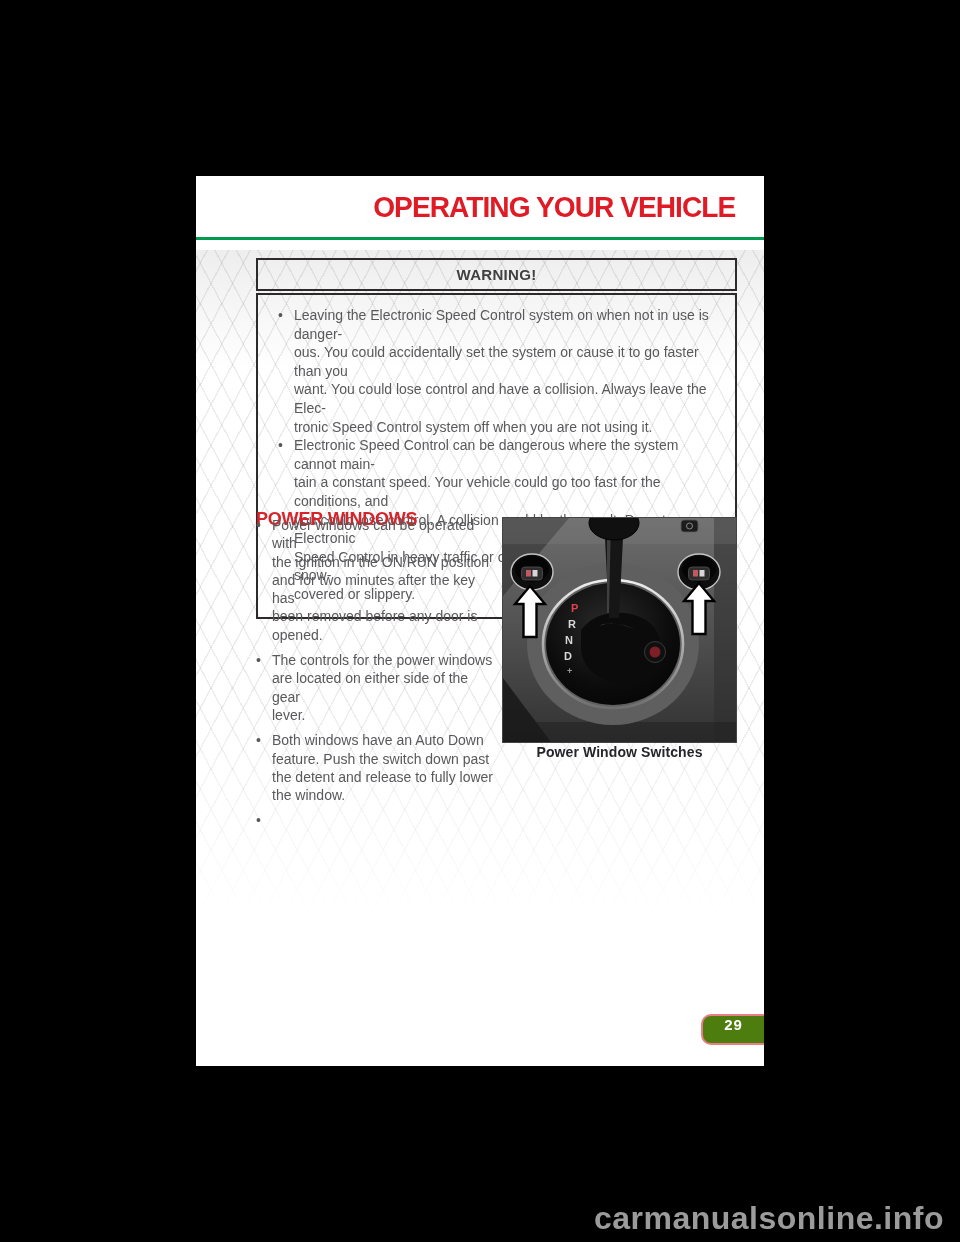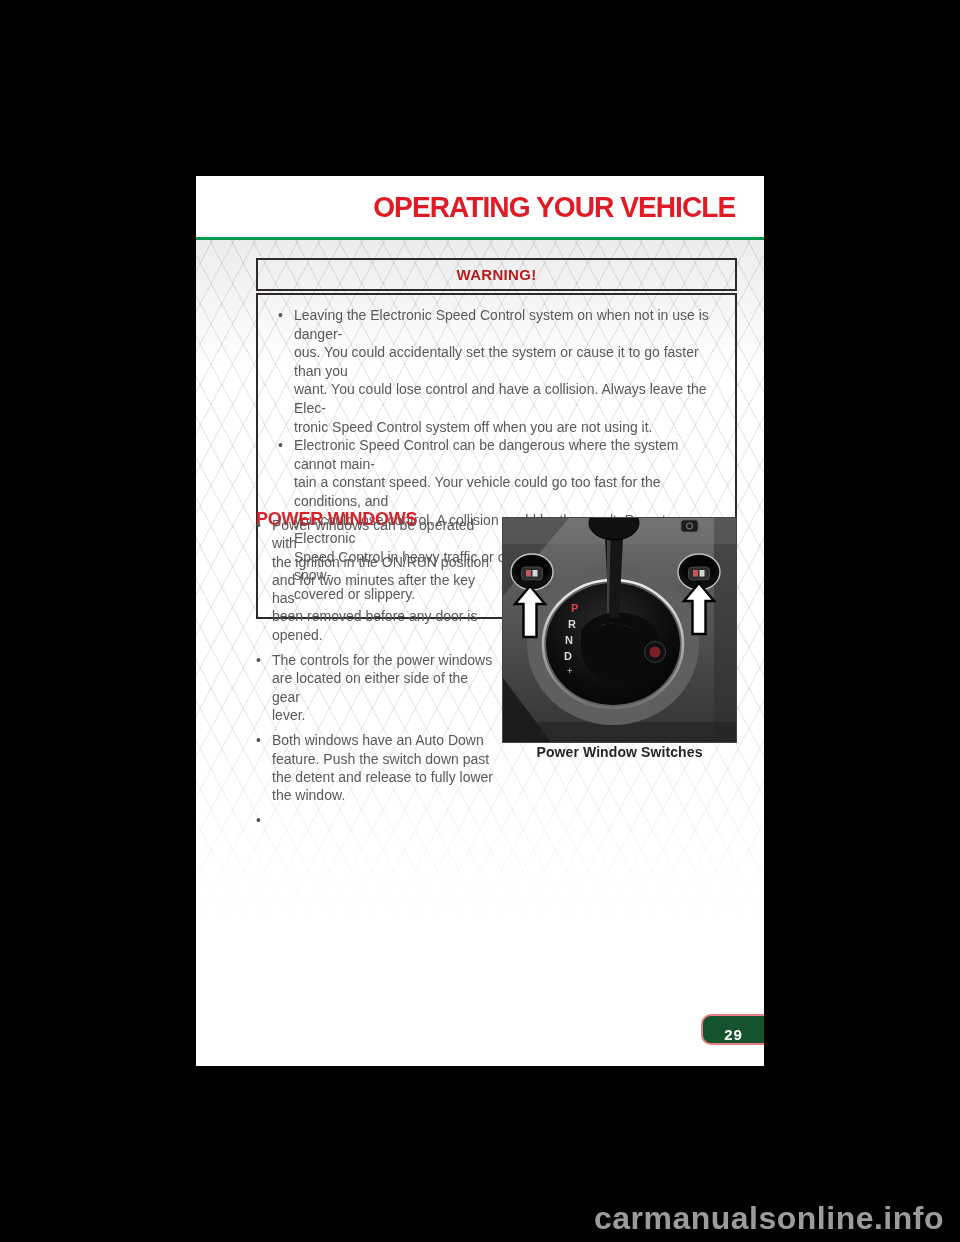--- a/index.html
+++ b/index.html
@@ -14,30 +14,30 @@
   
   .pattern { position:absolute; left:0; right:0; top:64px; bottom:0;
     background-image:
       linear-gradient(180deg, rgba(0,0,0,0.075), rgba(0,0,0,0.0) 130px),
       repeating-linear-gradient(62deg,  rgba(110,110,110,0.13) 0 1.4px, transparent 1.4px 19px),
       repeating-linear-gradient(-62deg, rgba(110,110,110,0.13) 0 1.4px, transparent 1.4px 19px);
   }
   .pattern::after { content:""; position:absolute; inset:0;
     background:linear-gradient(180deg, rgba(255,255,255,0) 55%, #ffffff 82%); }
 
-  .header { position:absolute; left:0; top:0; width:100%; height:61px; background:#fff;padding-left:26px; }
+  .header { position:absolute; left:0; top:0; width:100%; height:74px; background:#fff;padding-left:26px; }
   .header h1 { position:absolute; right:29px; top:15px; font-size:29px; font-weight:bold;
                letter-spacing:-1px; color:#e01b26; white-space:nowrap;
                transform:scaleX(0.97); transform-origin:right center; }
   .green-rule { position:absolute; left:0; top:61px; width:100%; height:3px; background:#009a4e; }
 
   
   .warning-box { position:absolute; left:60px; top:82px; width:481px; }
   .warn-head { border:2px solid #2e2a2b; height:33px; text-align:center;
-               font-size:15px; font-weight:bold; color:#b91c1c; letter-spacing:.3px;
+               font-size:15px; font-weight:bold; color:#404040; letter-spacing:.3px;
                line-height:30px; }
   .warn-body { margin-top:2px; border:2px solid #2e2a2b; padding:11px 12px 13px 20px; }
 
   .bullet { display:flex; }
   .bullet .dot { width:16px; flex:0 0 16px; }
   .bullet, .bullet .txt { font-size:14px; line-height:18.6px; color:#59595c; }
   .txt { white-space:pre-line; }
 
   
   .section-heading { position:absolute; left:60px; top:292px; font-size:18px;
@@ -48,22 +48,22 @@
 
   
   figure { position:absolute; left:306px; top:341px; width:235px; }
   .photo { width:235px; height:226px; border:1px solid #444; background:#4c4c4c; }
   .photo svg { display:block; width:233px; height:224px; }
   figcaption { margin-top:1px; text-align:center; font-size:14px; font-weight:bold;
                color:#26262a; letter-spacing:.1px; }
 
   
   .page-badge { position:absolute; right:0; top:838px; width:63px; height:31px;
-                background:#14532d; border:2.5px solid #ea7d85; border-right:none;
-                border-radius:10px 0 0 10px; display:flex; align-items:flex-end;
+                background:#4d7c0f; border:2.5px solid #ea7d85; border-right:none;
+                border-radius:10px 0 0 10px; display:flex; align-items:flex-start;
                 justify-content:center; }
   .page-badge span { color:#fff; font-size:15px; font-weight:bold; letter-spacing:1px; }
 
   
   .watermark { position:absolute; right:16px; bottom:5px; font-size:32px;
                font-weight:600; color:#9b9b9b; letter-spacing:.5px; }
 </style>
 </head>
 <body>
 

